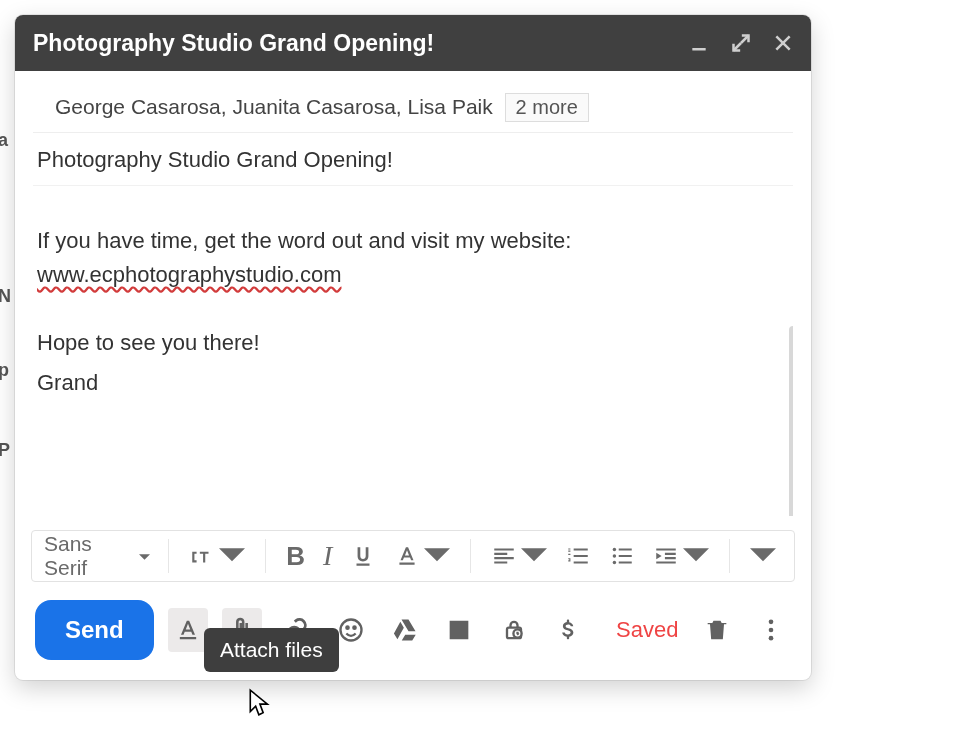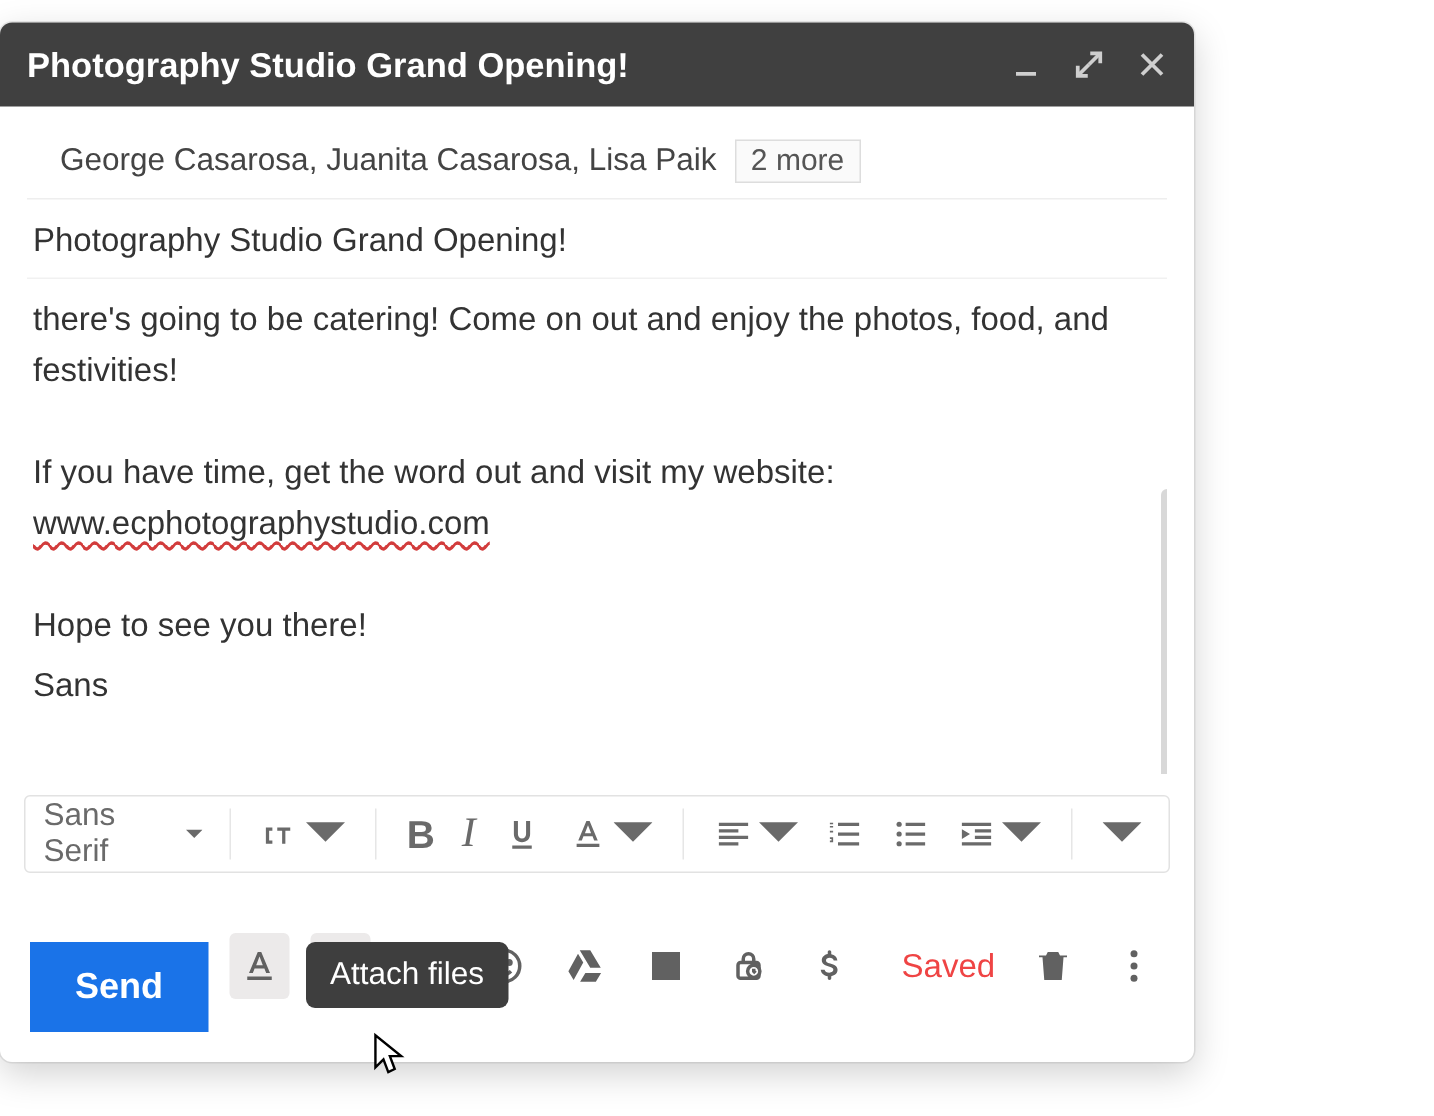--- a/index.html
+++ b/index.html
@@ -16,21 +16,21 @@
   .left-peek {
     position: absolute;
     left: 0; top: 0; bottom: 0;
     width: 17px;
     color: #555;
     font-size: 18px;
   }
   .left-peek div { position: absolute; left: -2px; font-weight: bold; }
   .compose {
     position: absolute;
-    left: 0; top: 15px;
+    left: 15px; top: 15px;
     width: 796px;
     border-radius: 8px;
     box-shadow: 0 0 0 1px rgba(0,0,0,.08), 0 8px 24px rgba(0,0,0,.18);
     background: #fff;
     overflow: visible;
   }
   .hdr {
     background: #404040;
     color: #fff;
     height: 56px;
@@ -125,23 +125,22 @@
     padding: 18px 20px 20px 20px;
     gap: 14px;
     position: relative;
   }
   .send-btn {
     background:#1a73e8;
     color:#fff;
     font-size:24px;
     font-weight:bold;
     border:none;
-    border-radius:0;
+    border-radius:16px;
     padding: 16px 30px;
-    margin-top: 28px;
   }
   .tool-btn {
     width:44px; height:44px;
     display:flex; align-items:center; justify-content:center;
     border-radius:4px;
     color:#616161;
   }
   .tool-btn.active { background:#eceaea; }
   .tool-btn svg { width:28px; height:28px; display:block; }
   .spacer-flex { flex:1; }
@@ -202,29 +201,28 @@
   </div>
 
   <div class="recips">
     <span>George Casarosa, Juanita Casarosa, Lisa Paik</span>
     <span class="more-chip">2 more</span>
   </div>
 
   <div class="subject">Photography Studio Grand Opening!</div>
 
   <div class="body-area">
-    <p>there's going to be catering! Come on out and enjoy the photos, food, and festivities!</p>
     <div class="spacer"></div>
     <p>
       <span>If you have time, get the word out and visit my website: </span><br>
       <span class="spellcheck">www.ecphotographystudio.com</span>
     </p>
     <div class="spacer"></div>
     <p>Hope to see you there!</p>
-    <p>Sans</p>
+    <p>Grand</p>
     <div class="vscroll"></div>
   </div>
 
   <div class="fmt-bar">
     <div class="grp font-picker">
       <span>Sans Serif</span>
       <span class="caret">
         <svg viewBox="0 0 10 10">
             <path d="M0 2l5 5 5-5z" fill="currentColor"></path>
           </svg>

